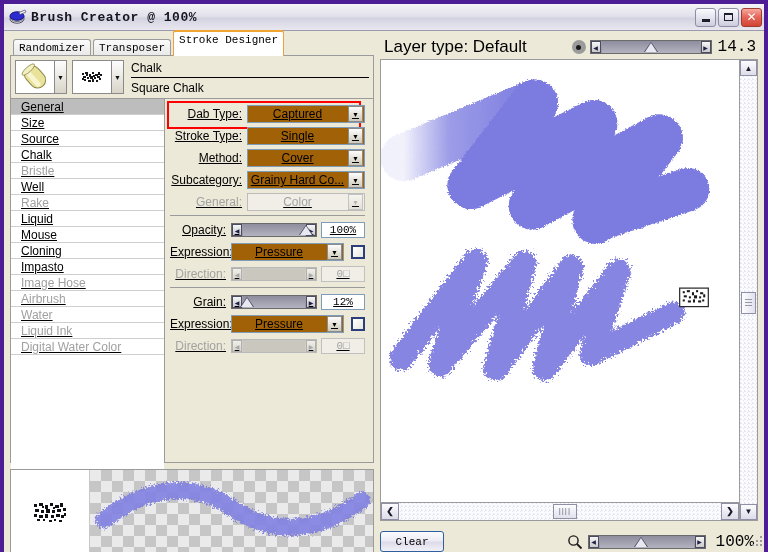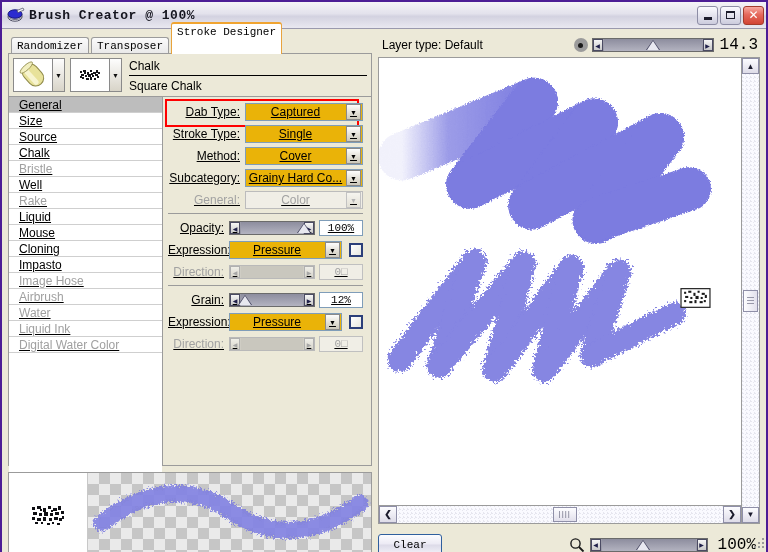--- a/index.html
+++ b/index.html
@@ -5,21 +5,21 @@
   html,body{margin:0;padding:0;}
   body{
     width:768px;height:552px;overflow:hidden;
     font-family:"Liberation Sans",sans-serif;
     font-size:11px;
     background:#d4d0c8;
   }
   .window{
     position:absolute;left:0;top:0;width:768px;height:552px;
     background:#ece9d8;
-    border:2px solid #4c1d95;
+    border:4px solid #4c1d95;
     box-sizing:border-box;
     display:flex;flex-direction:column;
   }
   
   .titlebar{
     height:27px;flex:0 0 27px;
     background:linear-gradient(to bottom,#f4f3f7 0%,#e3e2ec 45%,#d3d2e0 55%,#e9e8f0 100%);
     border-bottom:1px solid #9a99ad;
     display:flex;align-items:center;
     padding:0 2px 0 5px;box-sizing:border-box;
@@ -66,21 +66,21 @@
     background:linear-gradient(to bottom,#fbfbfb,#e8e8e8);
     border-radius:3px 3px 0 0;
     margin-right:2px;
     height:17px;box-sizing:border-box;
     white-space:nowrap;
   }
   .tab.active{
     background:#fff;
     border-color:#e8a33d;
     border-top:2px solid #f0a431;
-    height:32px;
+    height:26px;
     font-size:11px;
     padding-top:2px;
     position:relative;z-index:3;
   }
   .panel{
     flex:1;background:#ece9d8;
     border:1px solid #9b9b9b;
     box-sizing:border-box;
     display:flex;flex-direction:column;
     margin-top:-1px;
@@ -123,21 +123,21 @@
   .listfill{background:#fff;height:100%;}
 
   .controls{flex:1;background:#ece9d8;padding:5px 8px 0 5px;box-sizing:border-box;position:relative;}
 
   .row{display:flex;align-items:center;height:20px;margin-bottom:2px;}
   .lbl{font-size:12px;color:#000;text-align:right;padding-right:5px;white-space:nowrap;}
   .lbl.dis{color:#a2a2a2;}
   .select{
     flex:1;height:18px;
     border:1px solid #7f9db9;
-    background:#eab308;
+    background:#a16207;
     display:flex;align-items:center;
     box-sizing:border-box;
     position:relative;
   }
   .select .val{
     flex:1;text-align:center;font-size:12px;color:#000;
     overflow:hidden;white-space:nowrap;padding:0 2px;
   }
   .sel-arrow{
     width:15px;height:16px;margin:0 1px;
@@ -221,21 +221,21 @@
     background-image:
       linear-gradient(45deg,#c6c6c6 25%,transparent 25%,transparent 75%,#c6c6c6 75%),
       linear-gradient(45deg,#c6c6c6 25%,transparent 25%,transparent 75%,#c6c6c6 75%);
     background-size:22px 22px;
     background-position:0 0,11px 11px;
     background-color:#eaeaea;
   }
 
   
   .layerrow{display:flex;align-items:center;height:20px;padding:0 2px 2px 4px;}
-  .layerlbl{font-size:12px;color:#000;flex:1;white-space:nowrap;}
+  .layerlbl{font-size:17px;color:#000;flex:1;white-space:nowrap;}
   .dotbtn{width:14px;height:14px;border-radius:50%;background:#9b9b9b;
     display:flex;align-items:center;justify-content:center;margin-right:4px;}
   .dotbtn i{width:5px;height:5px;border-radius:50%;background:#1a1a1a;display:block;}
   .numlbl{font-family:"Liberation Mono",monospace;font-size:16px;color:#000;
     margin-left:6px;white-space:nowrap;}
 
   .canvaswrap{flex:1;border:1px solid #9b9b9b;background:#fff;
     display:flex;box-sizing:border-box;position:relative;}
   .canvas{flex:1;position:relative;background:#fff;overflow:hidden;}
   .vscroll{

